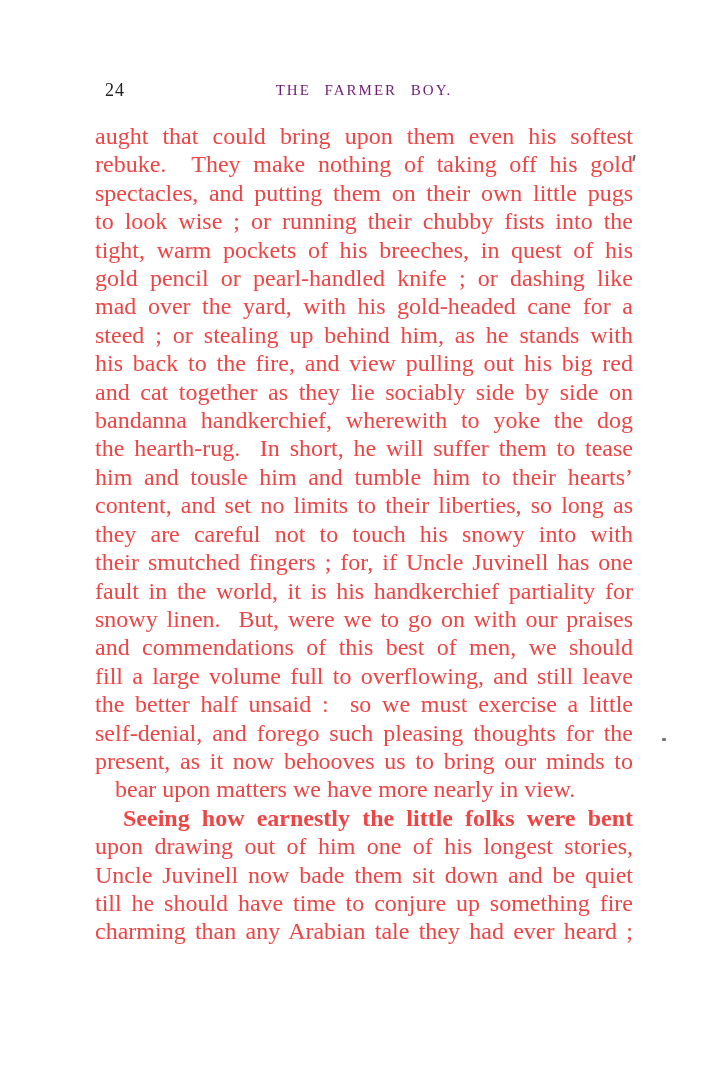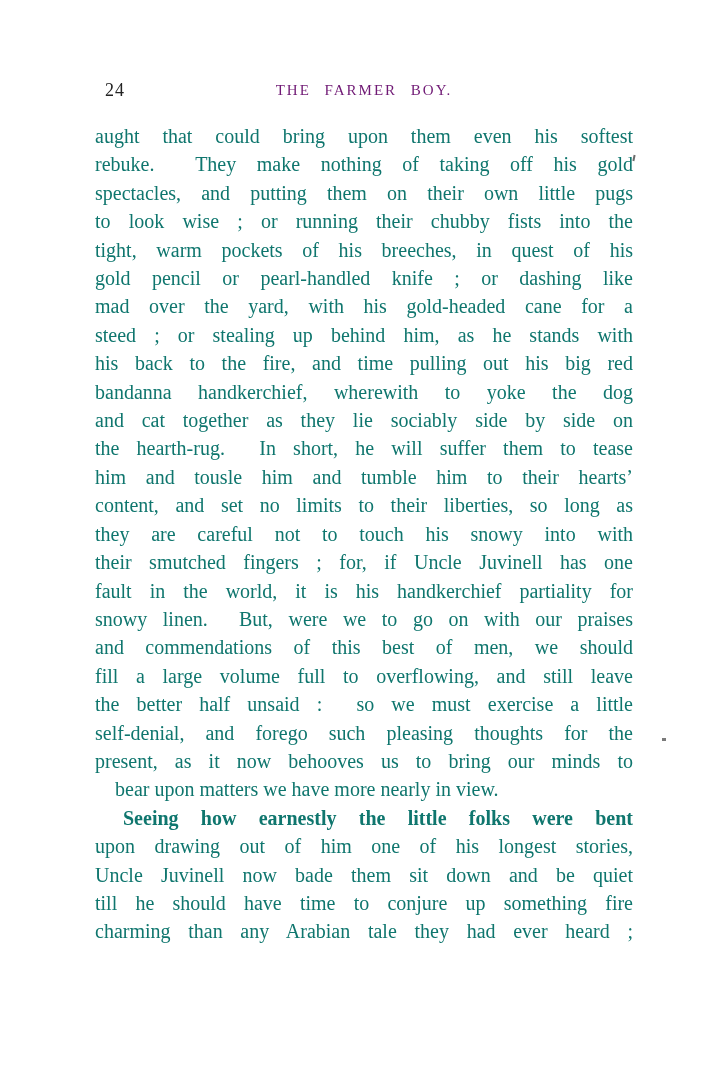--- a/index.html
+++ b/index.html
@@ -46,26 +46,26 @@
     position: absolute;
     top: 122px;
     left: 95px;
     width: 538px;
   }
   .paragraph {
     margin: 0;
     padding: 0;
   }
   .line {
-    font-size: 20px;
+    font-size: 24px;
     line-height: 28.4px;
     text-align: justify;
     text-align-last: justify;
     white-space: normal;
-    color: #0f766e;
+    color: #ef4444;
   }
   .line.flush-left {
     text-align-last: left;
     margin-left: 20px;
   }
   .line.indent {
     text-indent: 28px;
     font-weight: bold;
   }
   
@@ -108,23 +108,23 @@
   <main class="text-block">
     <div class="paragraph">
       <div class="line">aught that could bring upon them even his softest</div>
       <div class="line">rebuke.&nbsp; They make nothing of taking off his gold</div>
       <div class="line">spectacles, and putting them on their own little pugs</div>
       <div class="line">to look wise ; or running their chubby fists into the</div>
       <div class="line">tight, warm pockets of his breeches, in quest of his</div>
       <div class="line">gold pencil or pearl-handled knife ; or dashing like</div>
       <div class="line">mad over the yard, with his gold-headed cane for a</div>
       <div class="line">steed ; or stealing up behind him, as he stands with</div>
-      <div class="line">his back to the fire, and time pulling out his big red</div>
+      <div class="line">his back to the fire, and view pulling out his big red</div>
+      <div class="line">and cat together as they lie sociably side by side on</div>
       <div class="line">bandanna handkerchief, wherewith to yoke the dog</div>
-      <div class="line">and cat together as they lie sociably side by side on</div>
       <div class="line">the hearth-rug.&nbsp; In short, he will suffer them to tease</div>
       <div class="line">him and tousle him and tumble him to their hearts’</div>
       <div class="line">content, and set no limits to their liberties, so long as</div>
       <div class="line">they are careful not to touch his snowy into with</div>
       <div class="line">their smutched fingers ; for, if Uncle Juvinell has one</div>
       <div class="line">fault in the world, it is his handkerchief partiality for</div>
       <div class="line">snowy linen.&nbsp; But, were we to go on with our praises</div>
       <div class="line">and commendations of this best of men, we should</div>
       <div class="line">fill a large volume full to overflowing, and still leave</div>
       <div class="line">the better half unsaid :&nbsp; so we must exercise a little</div>

